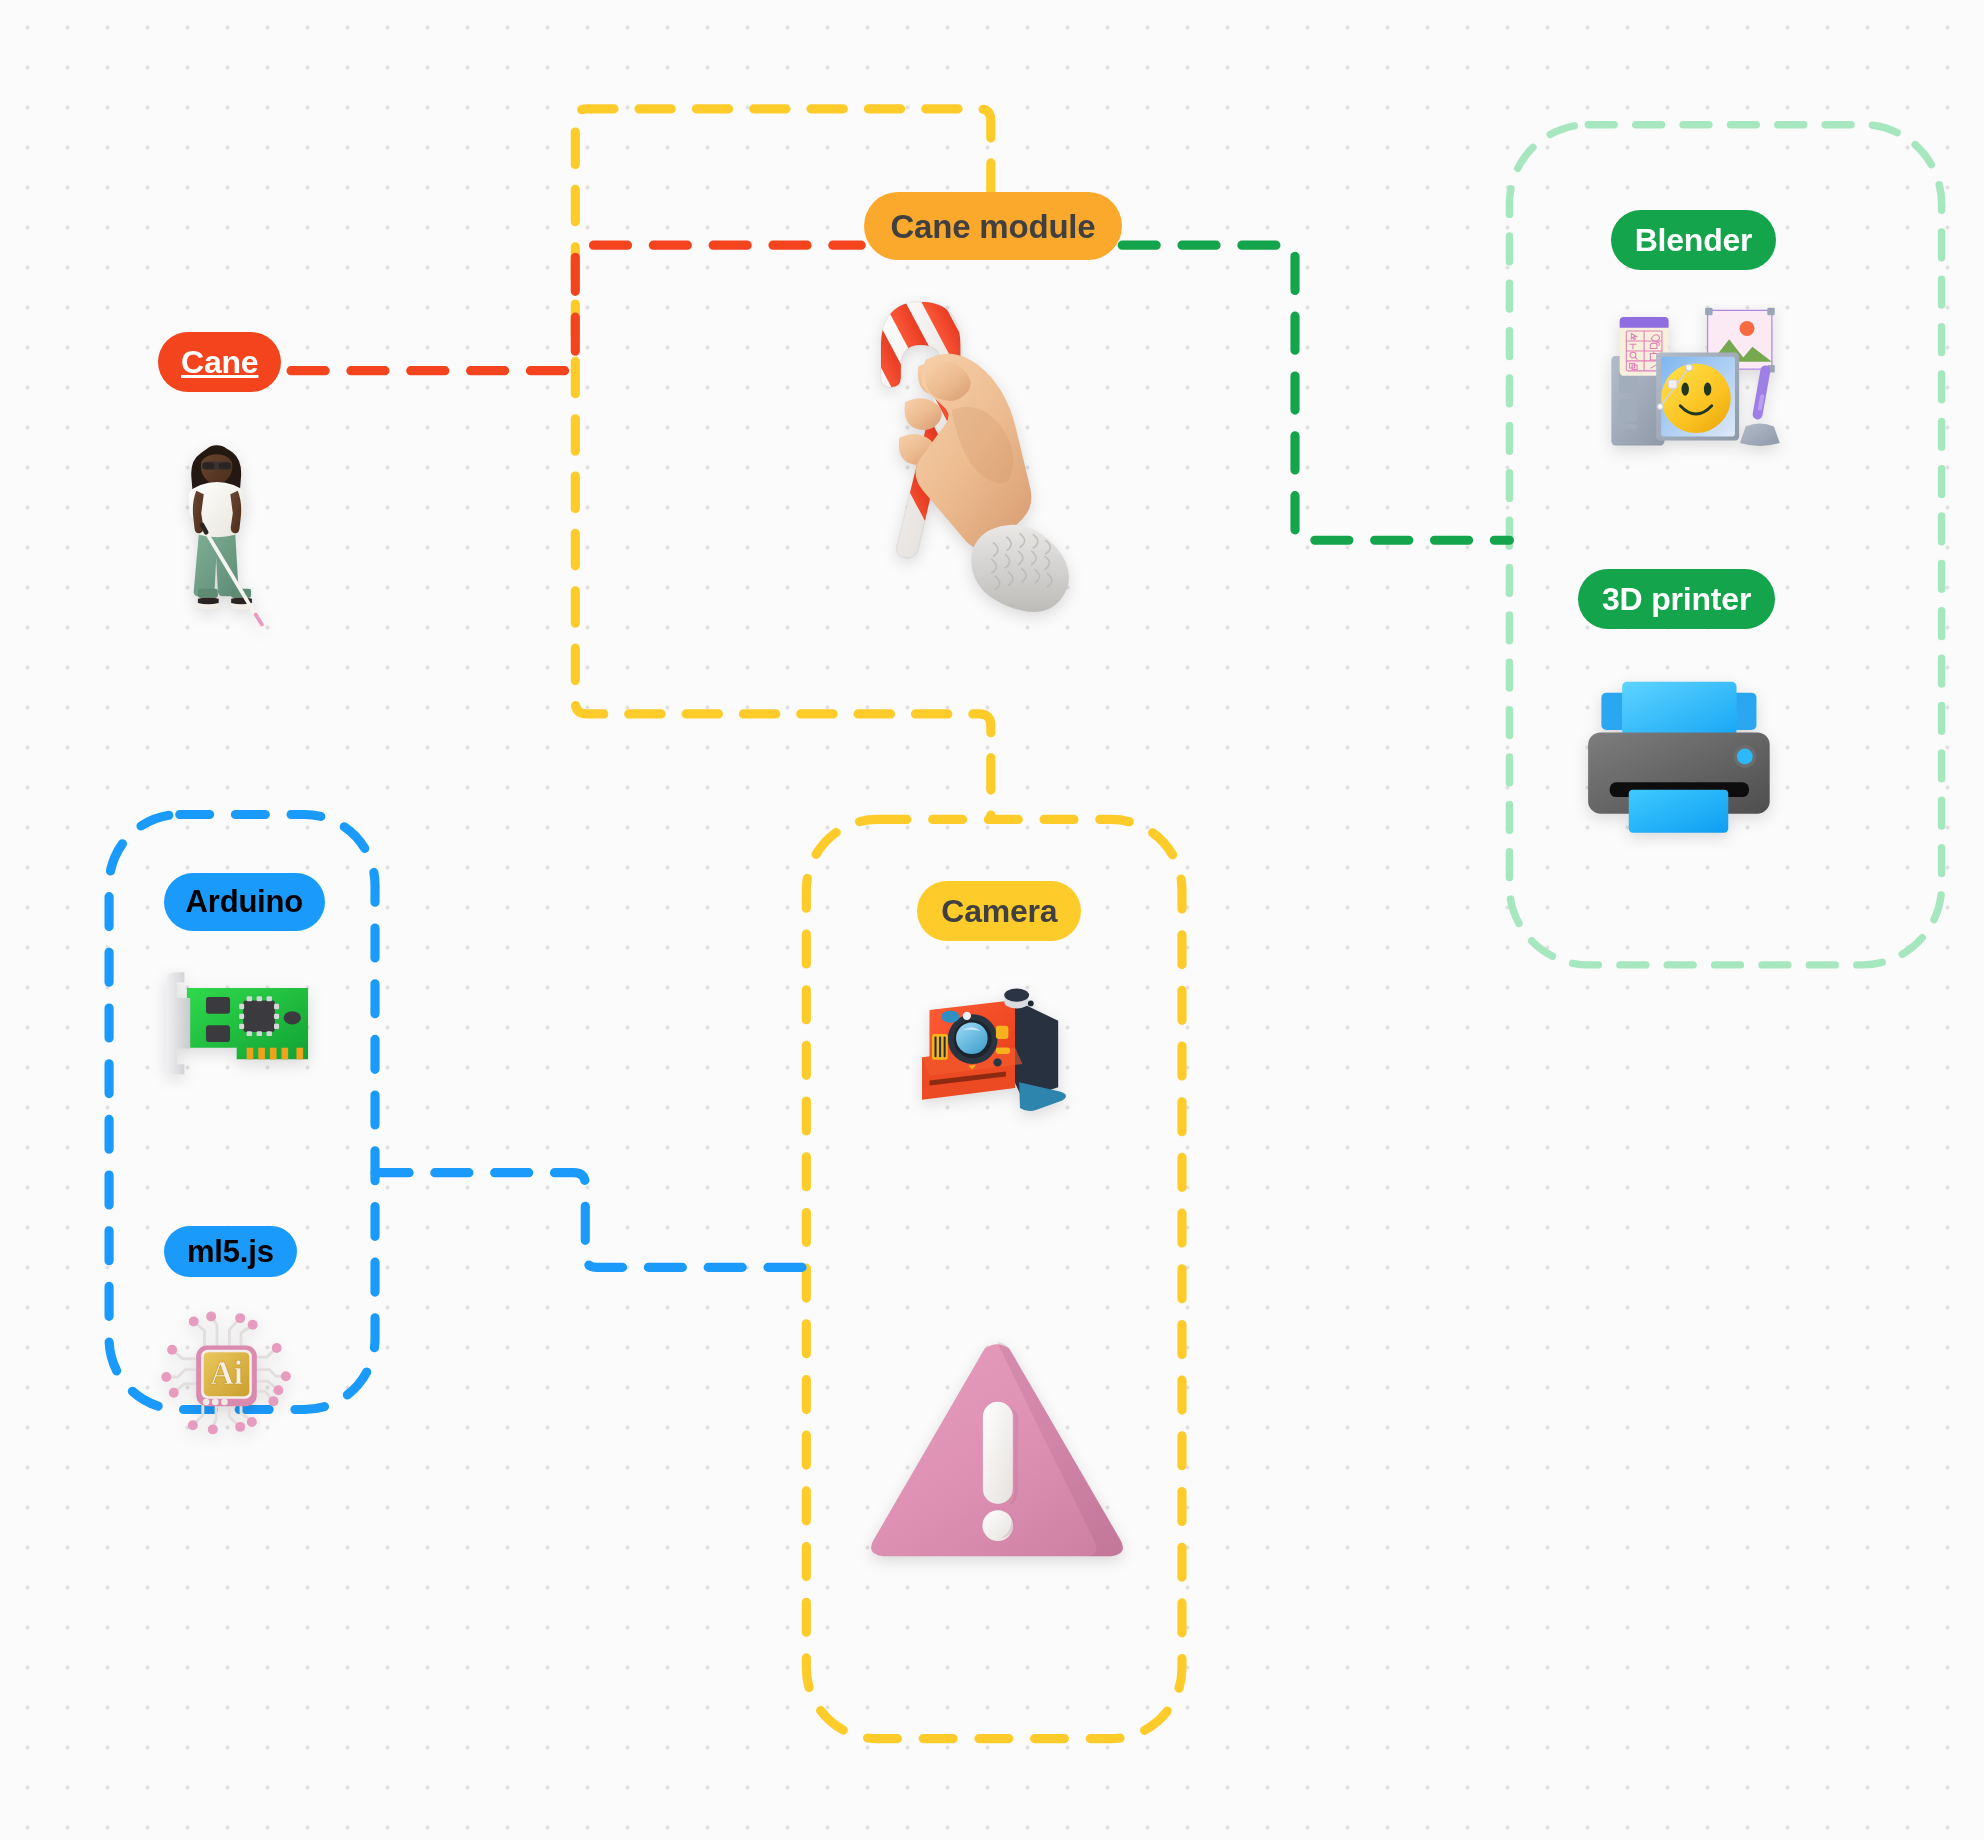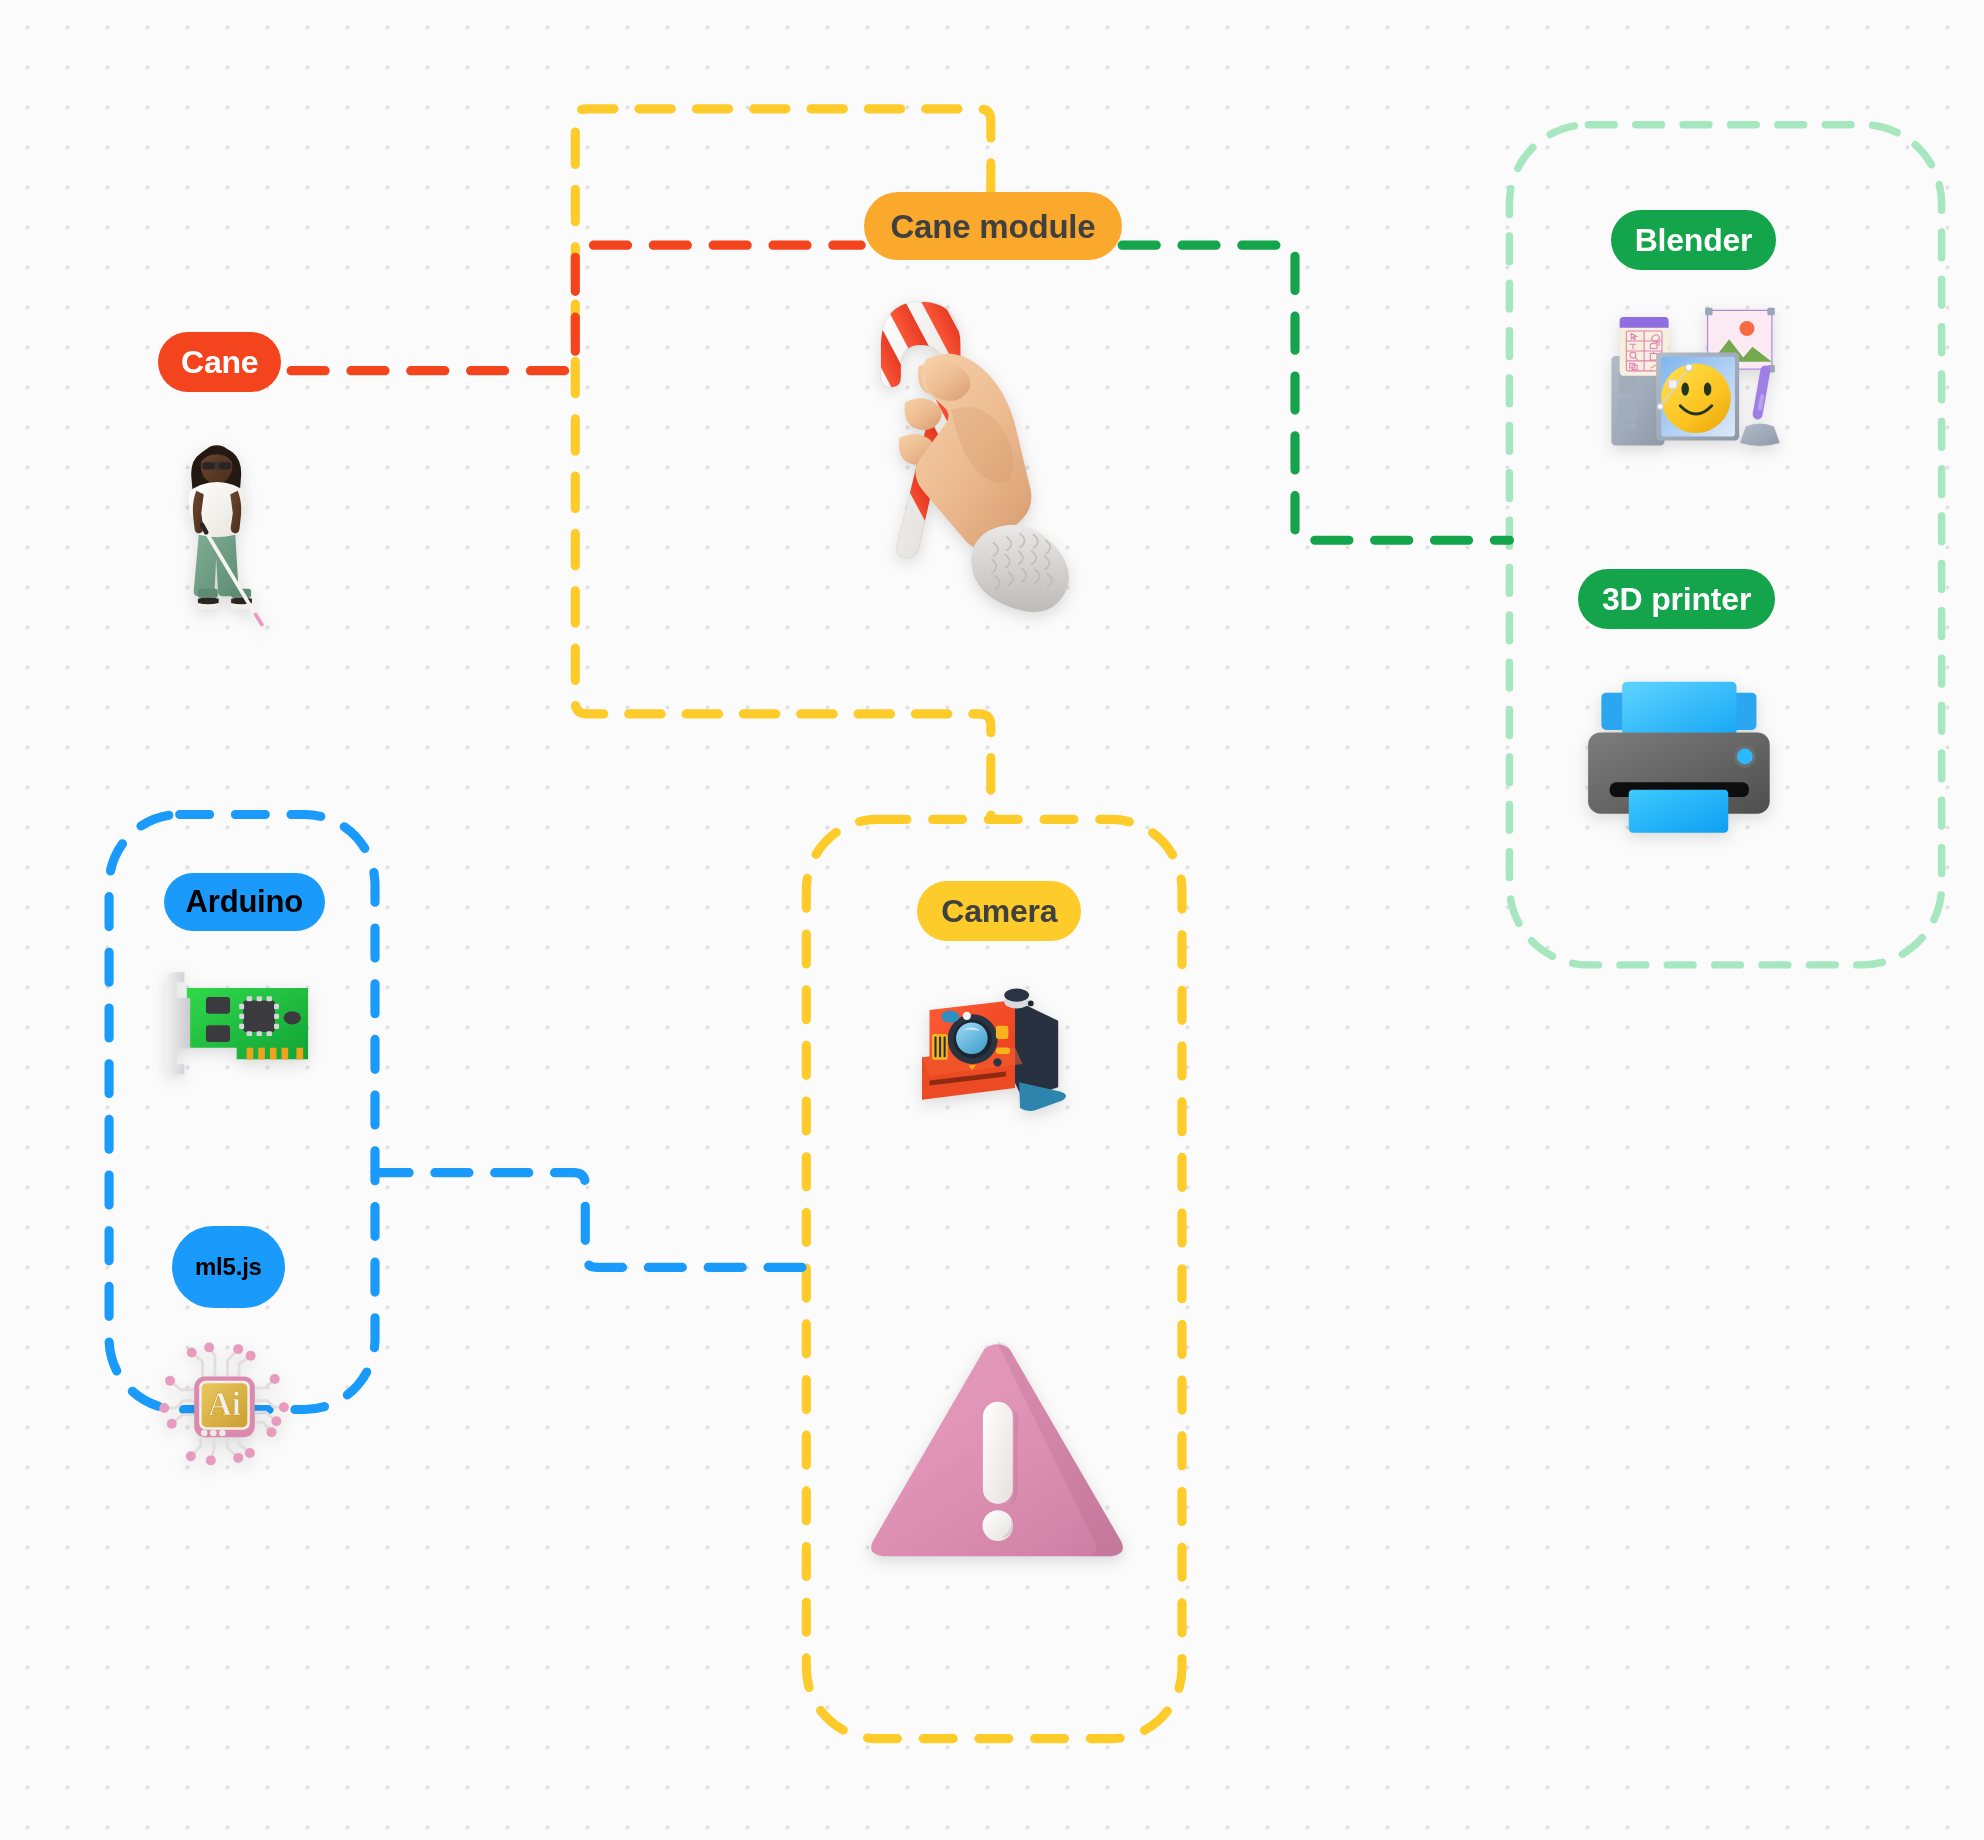--- a/index.html
+++ b/index.html
@@ -80,21 +80,21 @@
 
     <path d="M 902 2822
              L 1380 2822
              Q 1408 2822 1408 2850
              L 1408 3022
              Q 1408 3050 1436 3050
              L 1940 3050" fill="none" stroke="#1a9bfc" stroke-width="22" stroke-linecap="round" stroke-linejoin="round" stroke-dasharray="82 62"></path>
   </svg>
 
   <div class="node" style="left:158px;top:332px;align-items:flex-start;">
-    <div class="pill red" style="font-size:32px;padding:14px 23px;">
+    <div class="pill red" style="font-size:32px;padding:14px 23px;text-decoration:underline;">
       <span>Cane</span>
     </div>
 
     <div class="illus shadow" style="width:125px;height:191px;margin-top:44px;margin-left:4.2px;">
       <svg viewBox="0 0 300 460" width="125" height="191">
         <defs>
           <linearGradient id="pSkin" x1="0" y1="0" x2="1" y2="1">
             <stop offset="0" stop-color="#6b4730"></stop>
               <stop offset="1" stop-color="#4b2d1c"></stop>
           </linearGradient>
@@ -376,21 +376,21 @@
           <rect x="244" y="206" width="16" height="28"></rect>
           <rect x="272" y="206" width="16" height="28"></rect>
           <rect x="300" y="206" width="16" height="28"></rect>
           <rect x="336" y="206" width="16" height="28"></rect>
         </g>
       </svg>
     </div>
   </div>
 
   <div class="node" style="left:164px;top:1226px;">
-    <div class="pill blue" style="font-size:24px;padding:29px 23px;">
+    <div class="pill blue" style="font-size:31px;padding:10px 23px;">
       <span>ml5.js</span>
     </div>
 
     <div class="illus shadow" style="width:137px;height:137px;margin-top:27.4px;margin-left:-8.3px;">
       <svg viewBox="0 0 330 330" width="137" height="137">
         <defs>
           <linearGradient id="aiGold" x1="0" y1="0" x2="1" y2="1">
             <stop offset="0" stop-color="#e9c75e"></stop>
               <stop offset="1" stop-color="#cb9f2f"></stop>
           </linearGradient>

